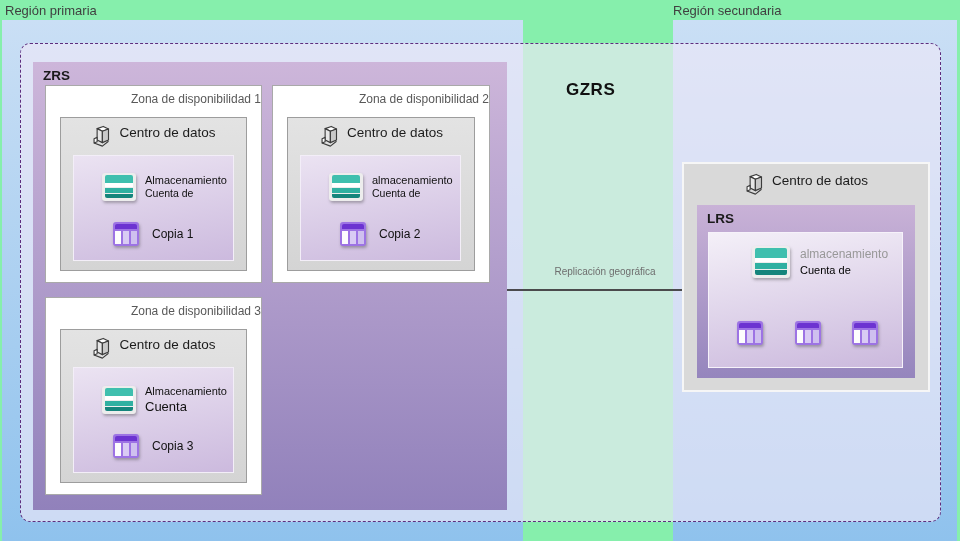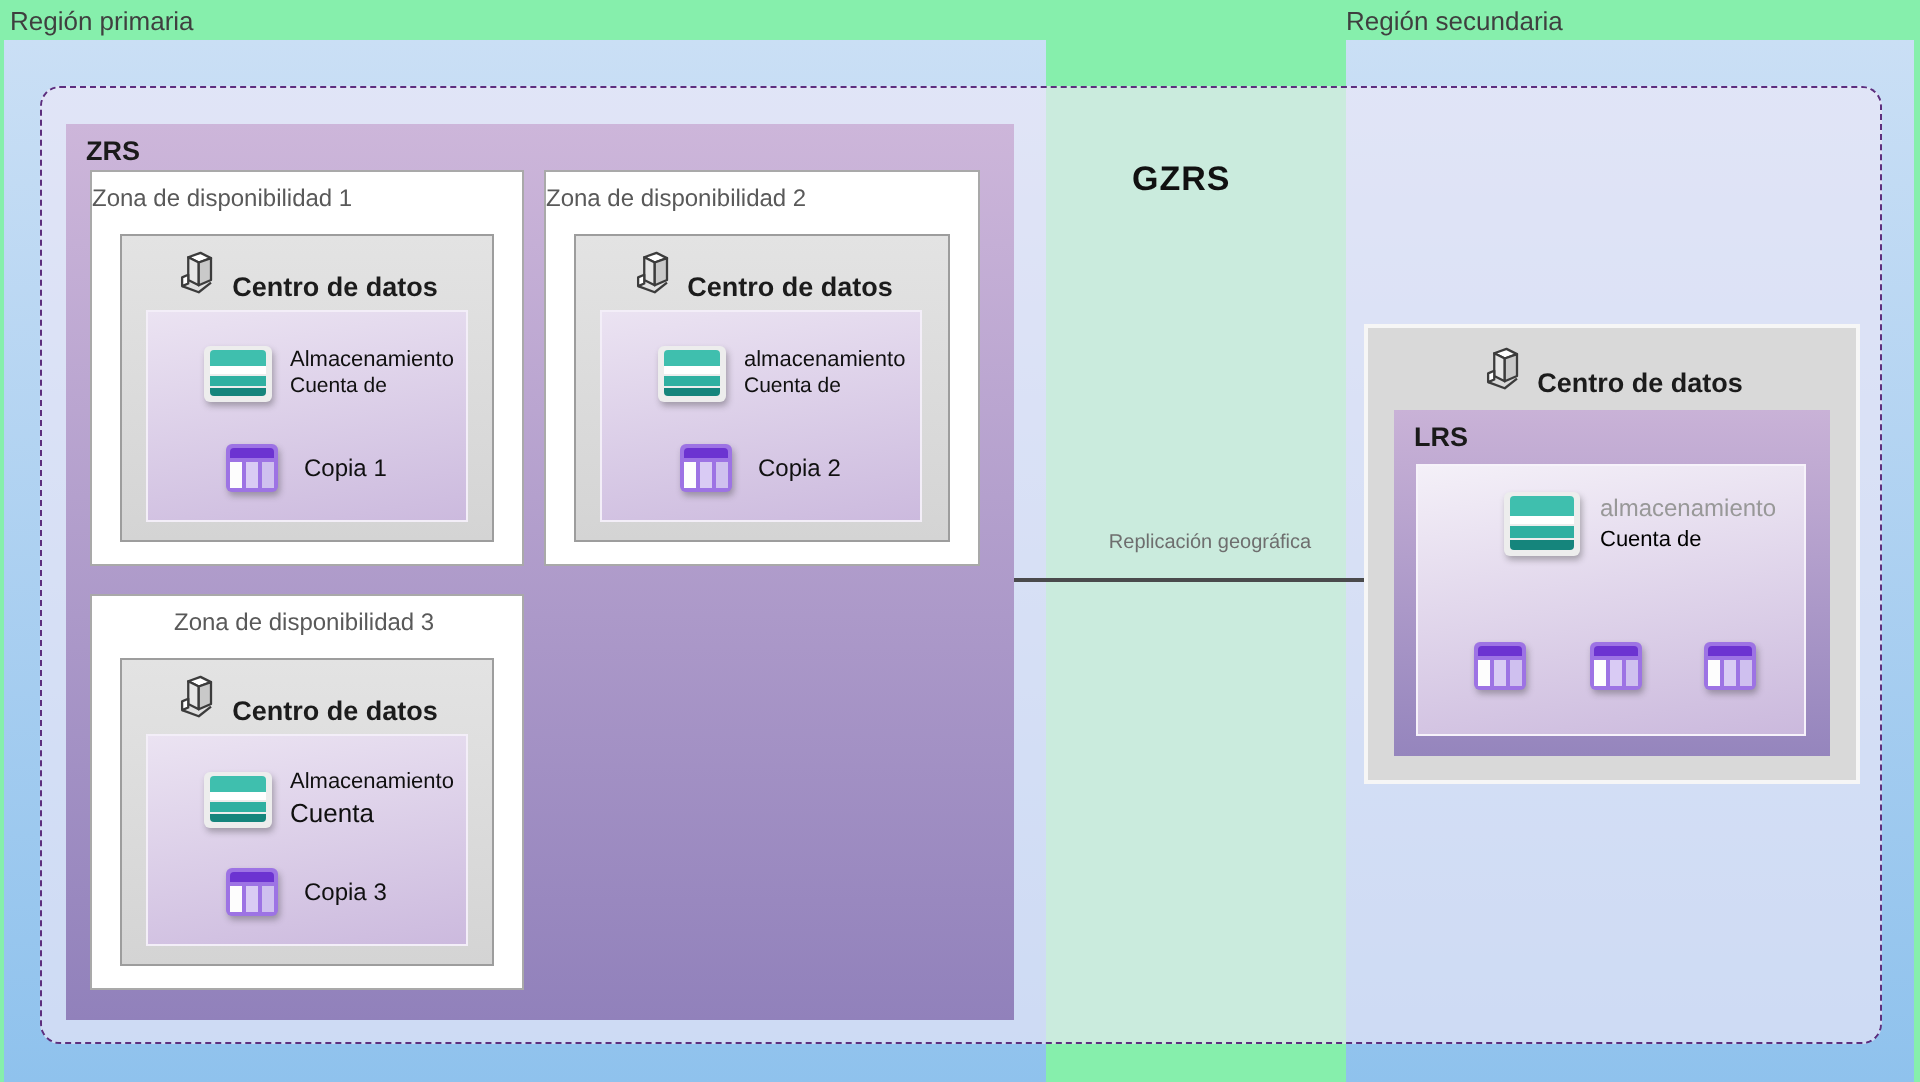--- a/index.html
+++ b/index.html
@@ -19,27 +19,27 @@
   .gzrs-label { position:absolute; left:566px; top:80px; font-size:17px; font-weight:bold; color:#111; z-index:3; letter-spacing:0.5px; }
 
   .zrs-box { position:absolute; left:33px; top:62px; width:474px; height:448px;
     background:linear-gradient(#cdb6da,#9181bb); z-index:3; }
   .block-tag { position:absolute; left:10px; top:6px; font-size:13.5px; font-weight:bold; color:#1a1a1a; }
 
   .zone { position:absolute; background:#fff; border:1px solid #a9a9a9; width:217px; height:198px; }
   #zone1 { left:12px; top:23px; }
   #zone2 { left:239px; top:23px; width:218px; }
   #zone3 { left:12px; top:235px;padding-left:41px; }
-  .zone-title { text-align:left; margin-top:6px; font-size:12px; color:#595959; }
+  .zone-title { text-align:right; margin-top:6px; font-size:12px; color:#595959; }
 
   .dc-box { position:absolute; left:14px; top:31px; width:187px; height:154px;
     background:linear-gradient(#e3e3e3,#d4d4d4); border:1px solid #9d9d9d; }
   #zone2 .dc-box { width:188px; }
-  .dc-header { display:flex; justify-content:center; align-items:flex-end; gap:7px; margin-top:7px;
-    font-size:13.5px; color:#1c1c1c;font-weight:bold; }
+  .dc-header { display:flex; justify-content:center; align-items:flex-start; gap:7px; margin-top:7px;
+    font-size:13.5px; color:#1c1c1c; }
 
   .panel { position:absolute; left:12px; top:37px; width:161px; height:106px;
     background:linear-gradient(170deg,#ebe3f2,#ccbade); border:1px solid #f3eef8; }
   .storage-row { position:absolute; left:28px; top:17px; display:flex; align-items:center; }
   .storage-labels { margin-left:9px; line-height:1.25; }
   .storage-line1 { font-size:11px; color:#101010; }
   .storage-line2 { font-size:10.5px; color:#101010; }
   .storage-line2.large { font-size:13px; }
   .copy-row { position:absolute; left:39px; top:66px; display:flex; align-items:center; }
   .copy-label { margin-left:13px; font-size:12px; color:#101010; }

